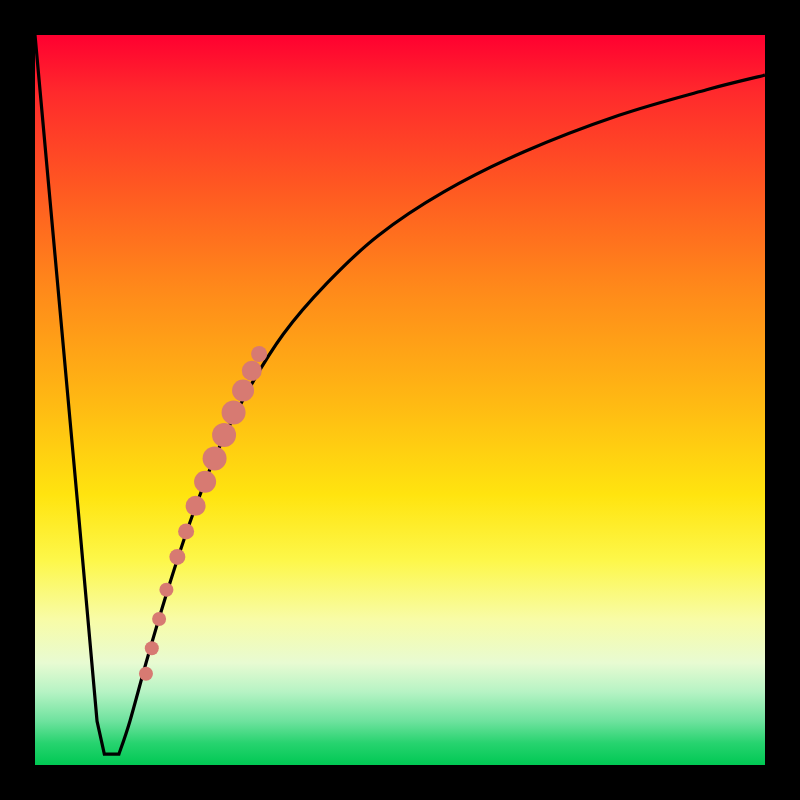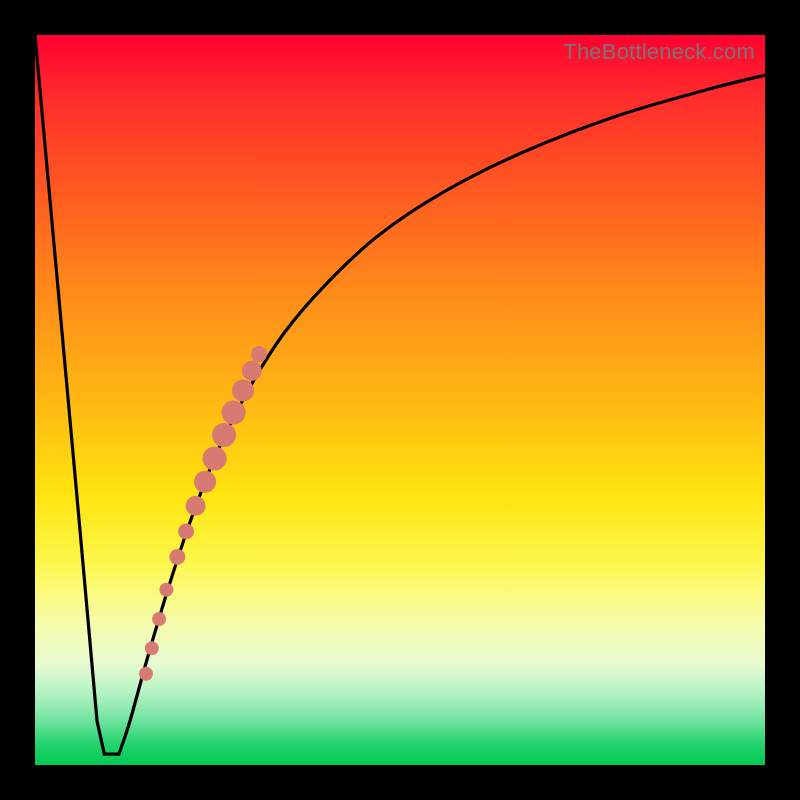--- a/index.html
+++ b/index.html
@@ -56,21 +56,20 @@
     inset: 0;
     width: 100%;
     height: 100%;
   }
 </style>
 </head>
 <body>
 
 <div class="frame">
   <div class="plot-area">
-    <div class="watermark">TheBottleneck.com</div>
     <svg class="curve" viewBox="0 0 730 730" preserveAspectRatio="none">
       <path id="curve-path" fill="none" stroke-width="3.2" d="M 0,0 L 21.9,240.9 L 43.8,481.8 L 62.050000000000004,686.1999999999999 L 69.35,719.05 L 76.64999999999999,719.05 L 83.95,719.05 C 85.775,713.5749999999999 90.03333333333333,702.6249999999999 94.9,686.1999999999999 C 99.76666666666668,669.775 106.45833333333334,643.6166666666667 113.15,620.5 C 119.84166666666667,597.3833333333333 127.75000000000001,570.6166666666667 135.05,547.5 C 142.35000000000002,524.3833333333333 149.04166666666666,503.70000000000005 156.95,481.8 C 164.85833333333332,459.9 173.375,436.7833333333333 182.5,416.09999999999997 C 191.625,395.41666666666663 200.75,377.16666666666663 211.7,357.7 C 222.64999999999998,338.23333333333335 234.8166666666667,317.54999999999995 248.20000000000002,299.29999999999995 C 261.58333333333337,281.04999999999995 276.18333333333334,264.625 292,248.20000000000002 C 307.81666666666666,231.77500000000003 323.6333333333333,215.95833333333337 343.09999999999997,200.75000000000003 C 362.5666666666666,185.54166666666669 384.4666666666667,170.94166666666666 408.8,156.95 C 433.1333333333333,142.95833333333331 459.90000000000003,129.575 489.1,116.8 C 518.3000000000001,104.025 553.5833333333334,90.64166666666667 584,80.3 C 614.4166666666666,69.95833333333333 647.2666666666667,61.44166666666666 671.6,54.75 C 695.9333333333334,48.05833333333334 720.2666666666667,42.58333333333333 730,40.15 " stroke="#000000"></path>
       <g id="dots">
           <circle cx="142.35" cy="521.9499999999999" r="8" fill="#d77a72"></circle>
           <circle cx="151.10999999999999" cy="496.40000000000003" r="8" fill="#d77a72"></circle>
           <circle cx="160.6" cy="470.85" r="10" fill="#d77a72"></circle>
           <circle cx="170.09" cy="446.76" r="11" fill="#d77a72"></circle>
           <circle cx="179.57999999999998" cy="423.4" r="12" fill="#d77a72"></circle>
           <circle cx="189.07" cy="400.04" r="12" fill="#d77a72"></circle>
           <circle cx="198.56" cy="377.41" r="12" fill="#d77a72"></circle>

